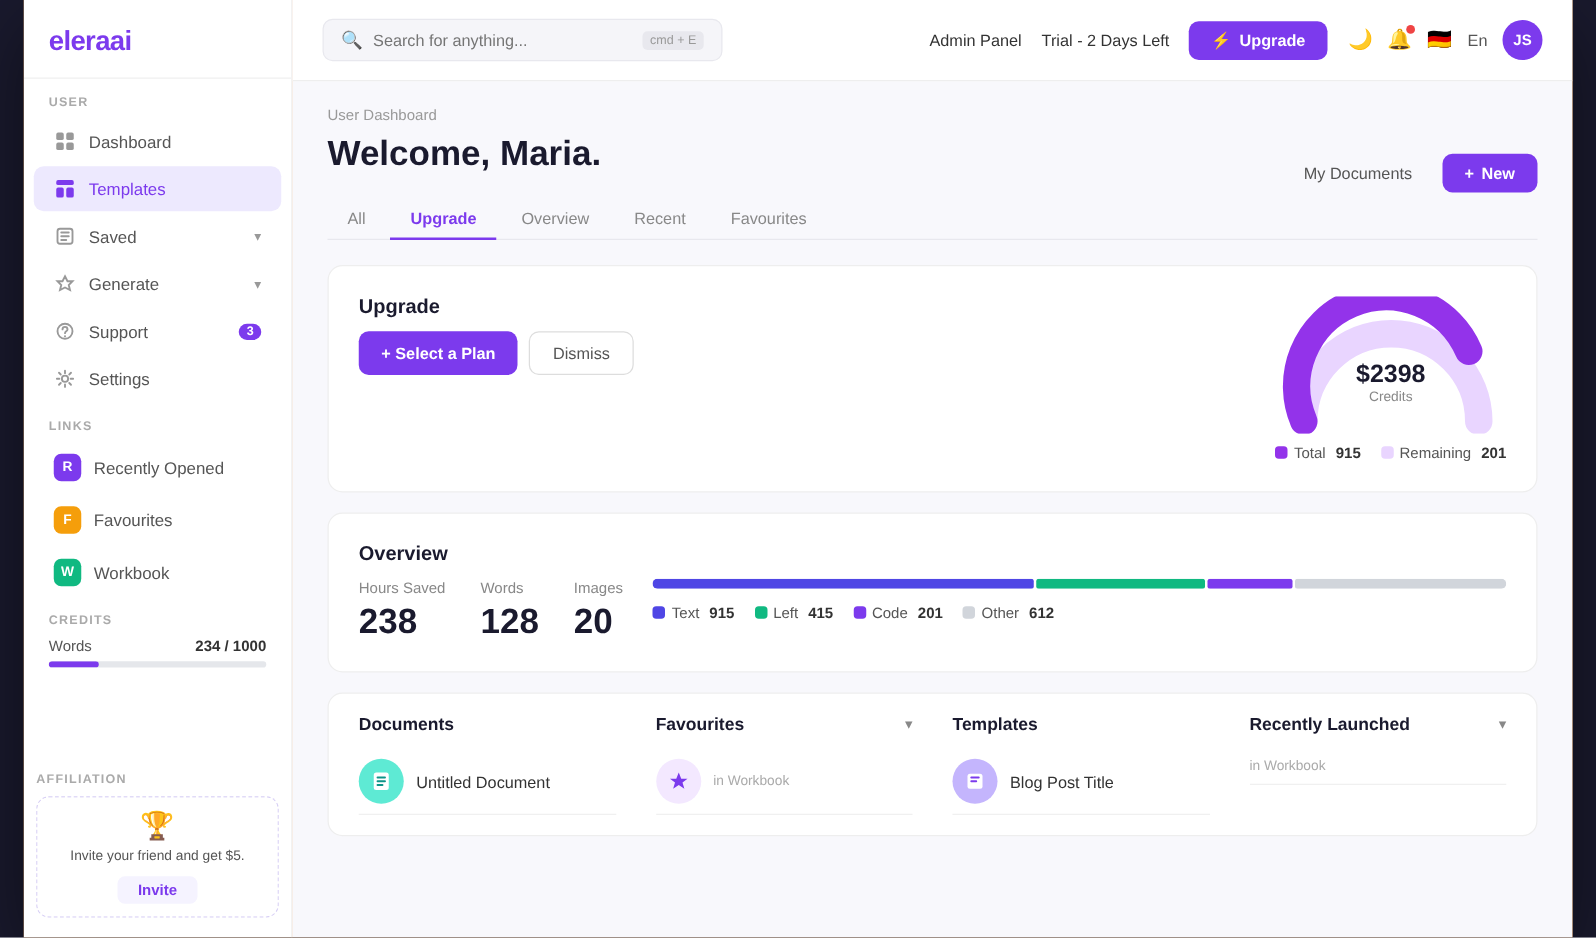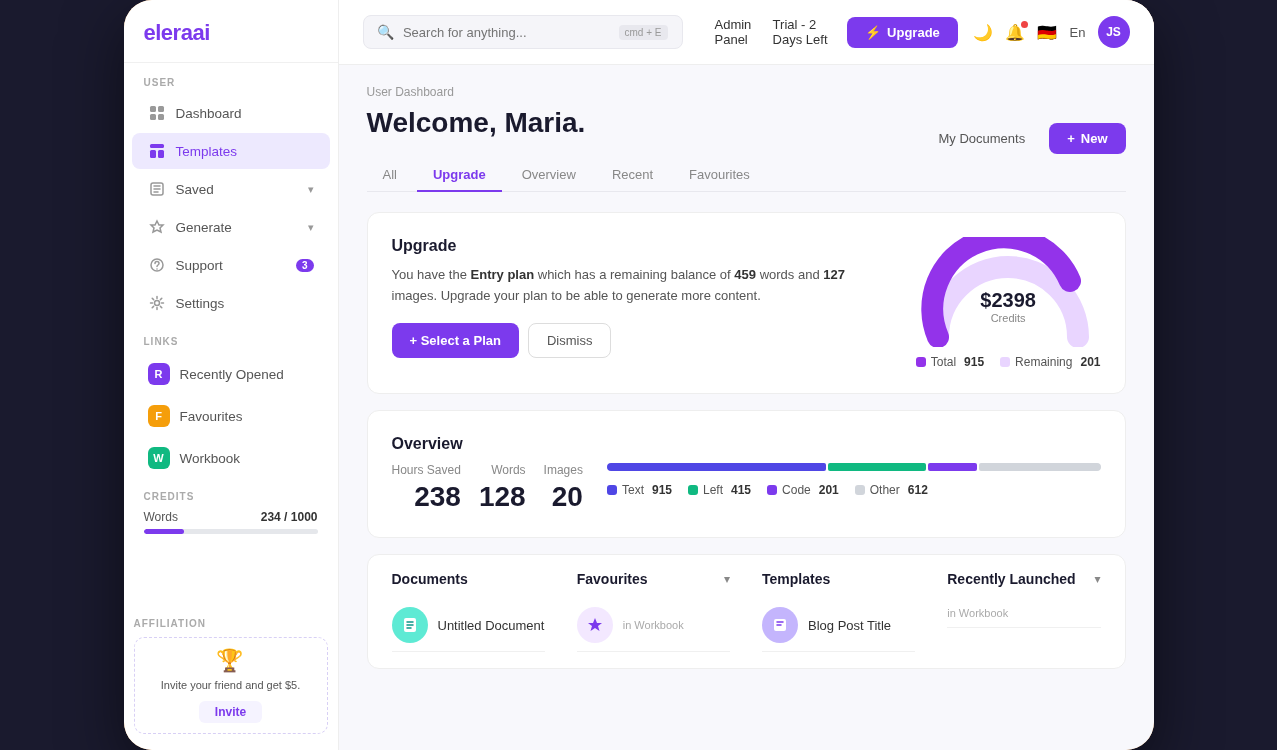--- a/index.html
+++ b/index.html
@@ -1,17 +1,17 @@
 <!DOCTYPE html>
 <html><head>
   <meta charset="utf-8">
   <style>
     * { box-sizing: border-box; margin: 0; padding: 0; }
     body { font-family: -apple-system, BlinkMacSystemFont, 'Segoe UI', sans-serif; background: #1a1a2e; display: flex; align-items: center; justify-content: center; min-height: 100vh; }
-    .app-wrapper { width: 1030px; height: 750px; background: #fdba74; border-radius: 28px; overflow: hidden; display: flex; box-shadow: 0 20px 60px rgba(0,0,0,0.5); }
+    .app-wrapper { width: 1239px; height: 750px; background: #fdba74; border-radius: 0; overflow: hidden; display: flex; box-shadow: 0 20px 60px rgba(0,0,0,0.5); }
     
     .sidebar { width: 215px; background: #fff; display: flex; flex-direction: column; padding: 0; border-right: 1px solid #eee; flex-shrink: 0; overflow: hidden; }
     .sidebar-logo { padding: 20px 20px 16px; border-bottom: 1px solid #f0f0f0; }
     .logo-text { font-size: 22px; font-weight: 700; color: #2d2d2d; letter-spacing: -0.5px; }
     .logo-text span { color: #7c3aed; }
     .sidebar-section-label { font-size: 10px; font-weight: 600; color: #aaa; letter-spacing: 1px; text-transform: uppercase; padding: 14px 20px 6px; }
     .sidebar-item { display: flex; align-items: center; gap: 10px; padding: 9px 16px; cursor: pointer; border-radius: 8px; margin: 1px 8px; color: #555; font-size: 13.5px; font-weight: 500; }
     .sidebar-item.active { background: #ede9fe; color: #7c3aed; }
     .sidebar-item .item-icon { width: 18px; height: 18px; display: flex; align-items: center; justify-content: center; flex-shrink: 0; }
     .sidebar-item .badge { margin-left: auto; background: #7c3aed; color: #fff; border-radius: 10px; font-size: 10px; padding: 1px 6px; font-weight: 600; }
@@ -74,21 +74,21 @@
     .donut-wrap { position: relative; width: 180px; height: 110px; overflow: hidden; }
     .donut-svg { width: 180px; height: 110px; }
     .donut-center { position: absolute; top: 50%; left: 50%; transform: translate(-50%, -10%); text-align: center; }
     .donut-value { font-size: 20px; font-weight: 800; color: #1a1a2e; }
     .donut-label { font-size: 11px; color: #888; }
     .donut-legend { display: flex; gap: 16px; margin-top: 8px; }
     .legend-item { display: flex; align-items: center; gap: 5px; font-size: 12px; color: #555; }
     .legend-dot { width: 10px; height: 10px; border-radius: 3px; flex-shrink: 0; }
     
     .overview-card { display: flex; gap: 24px; }
-    .overview-left { display: flex; gap: 18px; text-align: right; }
+    .overview-left { display: flex; gap: 28px; }
     .stat-item { }
     .stat-label { font-size: 12px; color: #888; margin-bottom: 4px; }
     .stat-value { font-size: 28px; font-weight: 700; color: #1a1a2e; }
     .overview-right { flex: 1; }
     .docs-header { font-size: 13px; color: #555; margin-bottom: 8px; }
     .docs-header strong { color: #333; }
     .stacked-bar { display: flex; height: 8px; border-radius: 4px; overflow: hidden; gap: 2px; margin-bottom: 12px; }
     .bar-seg { height: 100%; border-radius: 2px; }
     .bar-legend { display: flex; gap: 16px; flex-wrap: wrap; }
     .bar-legend-item { display: flex; align-items: center; gap: 5px; font-size: 12px; color: #555; }
@@ -275,23 +275,20 @@
         <div class="tab">Recent</div>
         <div class="tab">Favourites</div>
       </div>
 
       <div class="cards-area">
 
         <div class="card">
           <div class="upgrade-card">
             <div class="upgrade-left">
               <div class="card-title">Upgrade</div>
-              <p class="upgrade-desc">
-                <span>You have the </span><strong>Entry plan</strong><span> which has a remaining balance of </span><strong>459</strong><span> words and </span><strong>127</strong><span> images. Upgrade your plan to be able to generate more content.</span>
-              </p>
               <div class="upgrade-actions">
                 <button class="select-plan-btn">+ Select a Plan</button>
                 <button class="dismiss-btn">Dismiss</button>
               </div>
             </div>
             <div class="upgrade-right">
 
               <div class="donut-wrap">
                 <svg class="donut-svg" viewBox="0 0 180 110">
 

